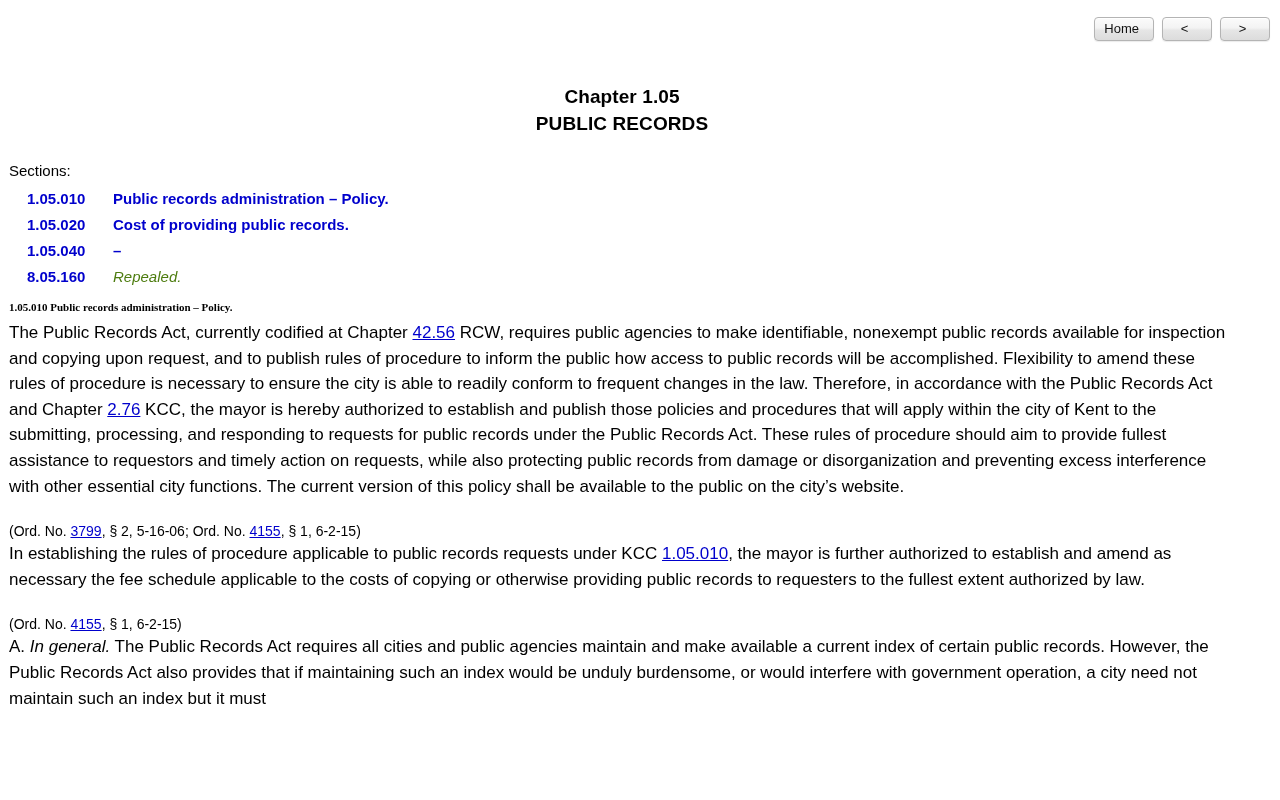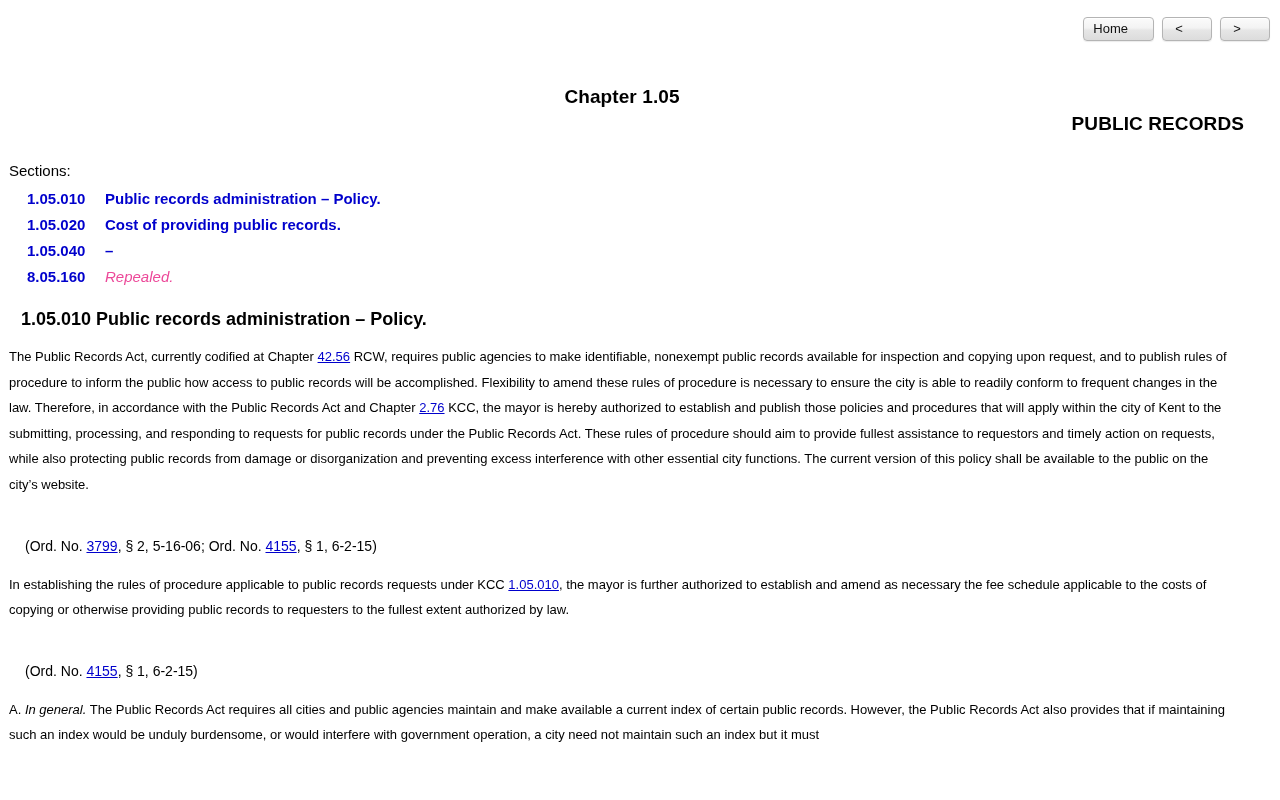--- a/index.html
+++ b/index.html
@@ -27,21 +27,21 @@
     align-items: center;
   }
   .navbtn {
     font-family: "Liberation Sans", sans-serif;
     font-size: 13px;
     line-height: 1;
     color: #111111;
     background: linear-gradient(to bottom, #fbfbfb 0%, #f3f3f3 45%, #e6e6e6 55%, #dcdcdc 100%);
     border: 1px solid #b4b4b4;
     border-radius: 4px;
-    padding: 4px 25px 5px 9px;
+    padding: 4px 14px 5px 9px;
     box-shadow: 0 1px 0 rgba(255,255,255,0.9) inset, 0 1px 1px rgba(0,0,0,0.08);
     cursor: pointer;
     text-align: center;
     white-space: nowrap;
   }
   .navbtn.arrow {
     min-width: 50px;
     font-weight: normal;
   }
 
@@ -56,21 +56,21 @@
 
   .chapter-title {
     text-align: center;
     font-size: 19px;
     font-weight: bold;
     margin: 0;
     padding-top: 83px;
     line-height: 27px;
     letter-spacing: 0.1px;
   }
-  .chapter-title .line2 { display: block; text-align: right; }
+  .chapter-title .line2 { display: block; }
 
   .sections-label {
     margin: 0;
     padding: 24px 11px 0 9px;
     font-size: 15px;
     line-height: 20px;
   }
 
   .sections-list {
     margin: 0;
@@ -86,48 +86,50 @@
   .sec-num {
     color: #0000cc;
     font-weight: bold;
     width: 78px;
     flex: 0 0 78px;
     white-space: nowrap;
   }
   .sec-title {
     color: #0000cc;
     font-weight: bold;
+    margin-left: 8px;
   }
   .sec-title.repealed {
-    color: #ec4899;
+    color: #4d7c0f;
     font-weight: normal;
     font-style: italic;
   }
 
   .sec-heading {
-    margin: 12px;
+    margin: 0;
     padding: 5px 0 0 9px;
-    font-size: 18px;
+    font-size: 11px;
     font-weight: bold;
     line-height: 25px;
+    font-family: Liberation Serif, serif;
   }
   .sec-heading.spaced {
     padding-top: 20px;
   }
 
   .body-para {
     margin: 0;
     padding: 0 10px 0 9px;
-    font-size: 13px;
+    font-size: 17px;
     line-height: 25.6px;
     text-align: left;
   }
 
   .cite {
-    margin: 16px;
+    margin: 0;
     padding: 22px 0 0 9px;
     font-size: 14px;
     line-height: 20px;
   }
 
   a.doclink {
     color: #0000cc;
     text-decoration: underline;
   }
   .ital { font-style: italic; }

